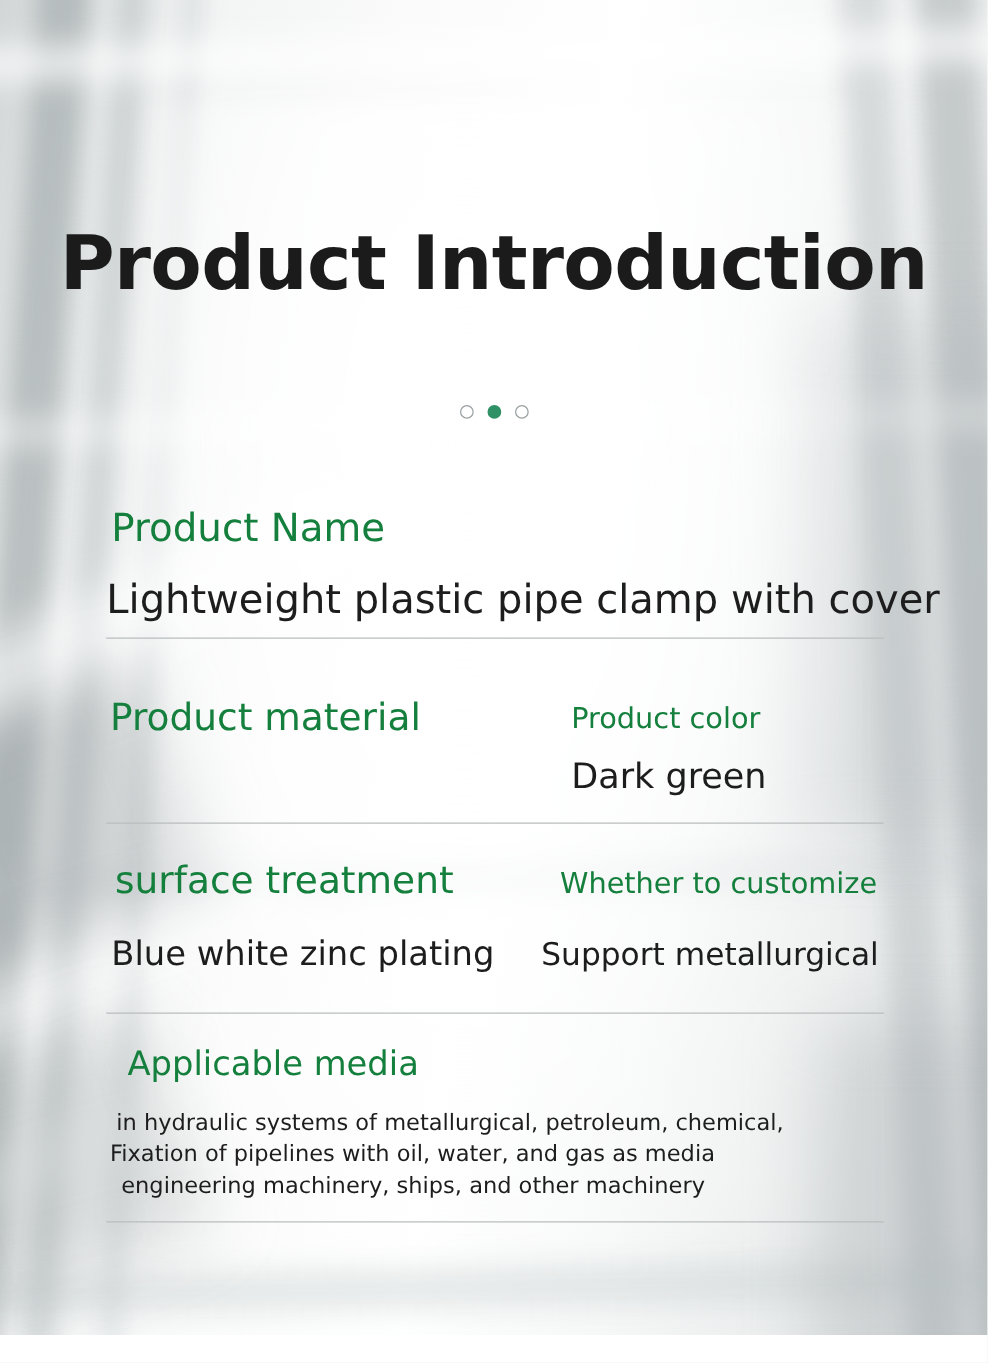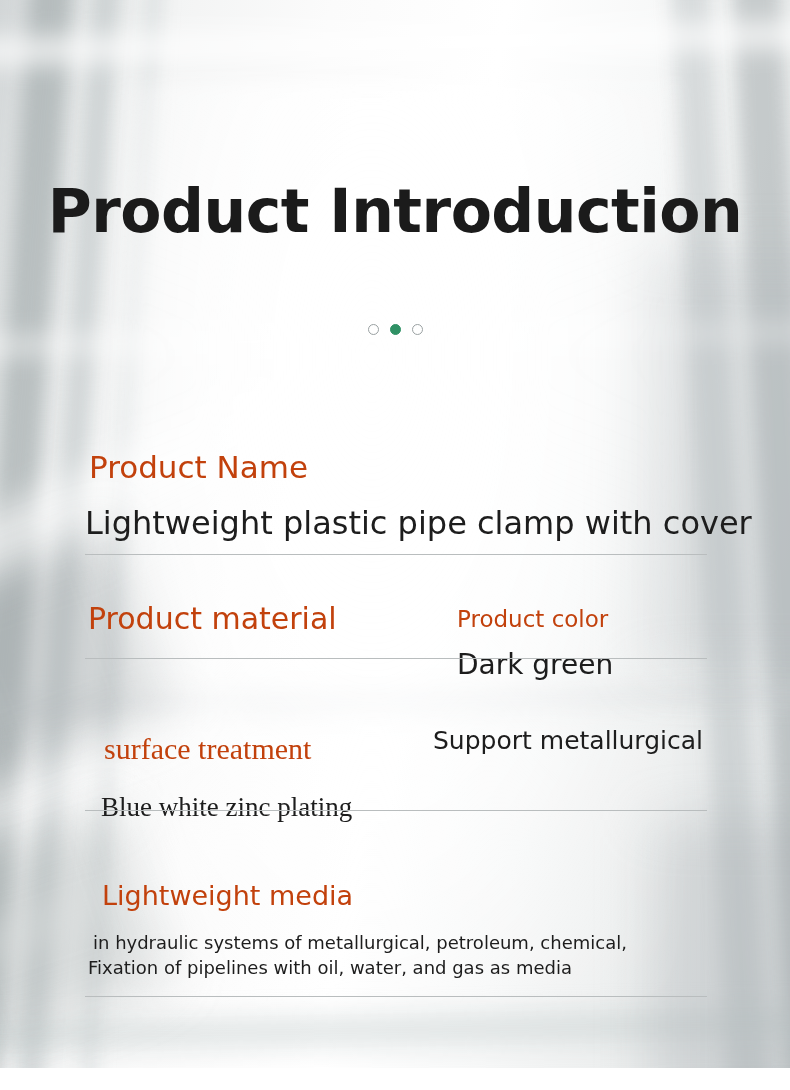--- a/index.html
+++ b/index.html
@@ -141,25 +141,24 @@
   }
 
   .spec {
     position: absolute;
     left: 85px;
     top: 408px;
     width: 625px;
   }
 
   .field-label {
-    color: #c2410c;
+    color: #15803d;
     font-weight: 400;
     line-height: 1;
     white-space: nowrap;
-    margin-top: 44px;
   }
   .field-value {
     color: #1d1d1d;
     font-weight: 400;
     line-height: 1;
     white-space: nowrap;
   }
   .rule {
     height: 1px;
     background: #b9bdbe;
@@ -177,21 +176,21 @@
   .col-left  { position: absolute; left: 0;   top: 0; width: 300px; }
   .col-right { position: absolute; left: 310px; top: 4px; width: 312px; }
   .col-left .field-label  { font-size: 30px; margin-left: 3px; }
   .col-left .field-value  { font-size: 28px; margin-left: 13px; margin-top: 21px; }
   .col-right .field-label { font-size: 23px; margin-left: 62px; }
   .col-right .field-value { font-size: 28px; margin-left: 62px; margin-top: 20px; }
   .row-two .rule { position: absolute; left: 0; top: 98px; width: 622px; }
 
   
   .row-three { position: absolute; left: 0; top: 282px; width: 622px; }
-  .r3-left  { position: absolute; left: 16px;   top: 0; width: 300px; font-family: Liberation Serif, serif; }
+  .r3-left  { position: absolute; left: 4px;   top: 0; width: 300px; }
   .r3-right { position: absolute; left: 310px; top: 6px; width: 312px; }
   .r3-left .field-label  { font-size: 30px; margin-left: 3px; }
   .r3-left .field-value  { font-size: 27px; margin-left: 0; margin-top: 30px; }
   .r3-right .field-label { font-size: 23px; margin-left: 53px; }
   .r3-right .field-value { font-size: 25px; margin-left: 38px; margin-top: 32px; }
   .row-three .rule { position: absolute; left: 0; top: 120px; width: 622px; }
 
   
   .row-four { position: absolute; left: 0; top: 430px; width: 622px; }
   .row-four .field-label { font-size: 27px; margin-left: 17px; }
@@ -261,29 +260,31 @@
         </div>
         <div class="rule"></div>
       </div>
 
       <div class="row-three">
         <div class="r3-left">
           <div class="field-label">surface treatment</div>
           <div class="field-value">Blue white zinc plating</div>
         </div>
         <div class="r3-right">
+          <div class="field-label">Whether to customize</div>
           <div class="field-value">Support metallurgical</div>
         </div>
         <div class="rule"></div>
       </div>
 
       <div class="row-four">
-        <div class="field-label">Lightweight media</div>
+        <div class="field-label">Applicable media</div>
         <div class="media-lines">
           <div class="media-line l2">in hydraulic systems of metallurgical, petroleum, chemical,</div>
           <div class="media-line l1">Fixation of pipelines with oil, water, and gas as media</div>
+          <div class="media-line l3">engineering machinery, ships, and other machinery</div>
         </div>
         <div class="rule"></div>
       </div>
 
     </div>
   </div>
 </div>
 
 </body></html>

